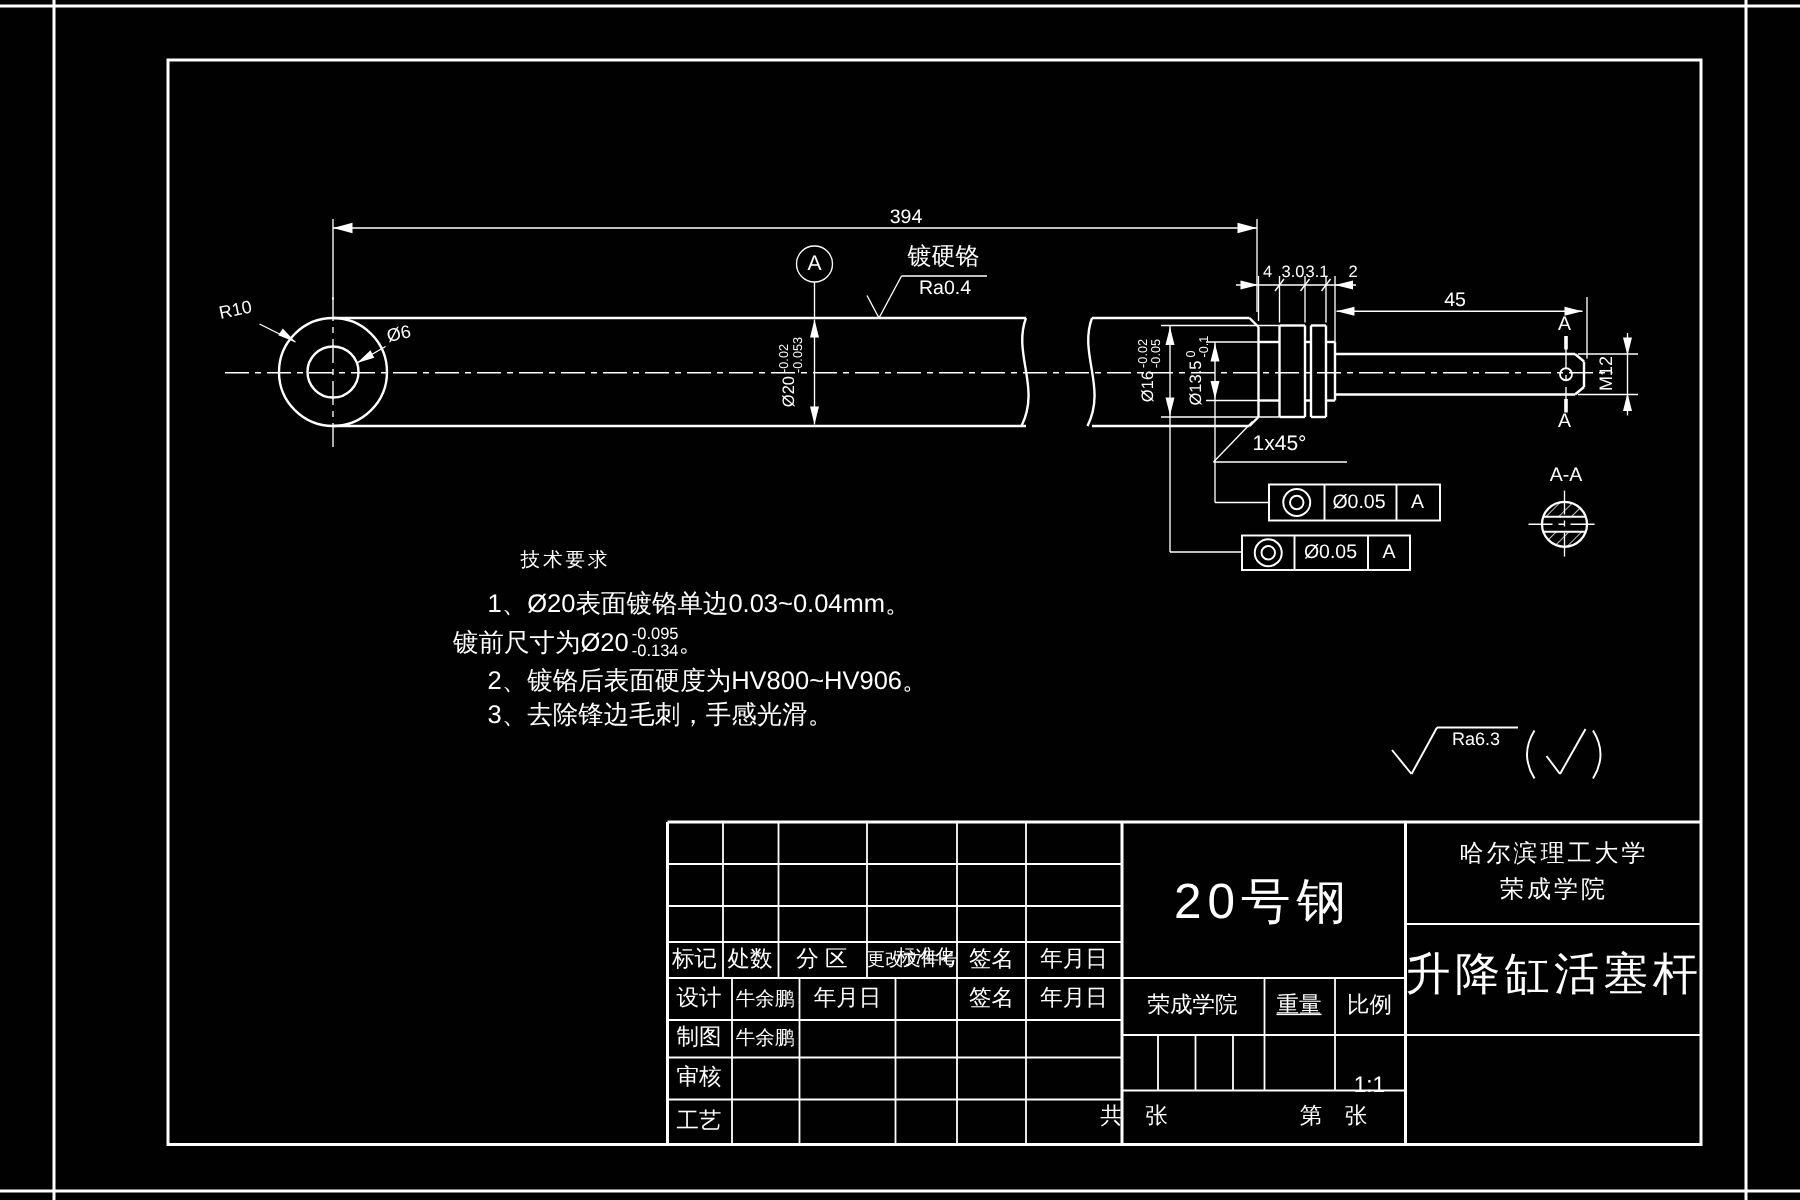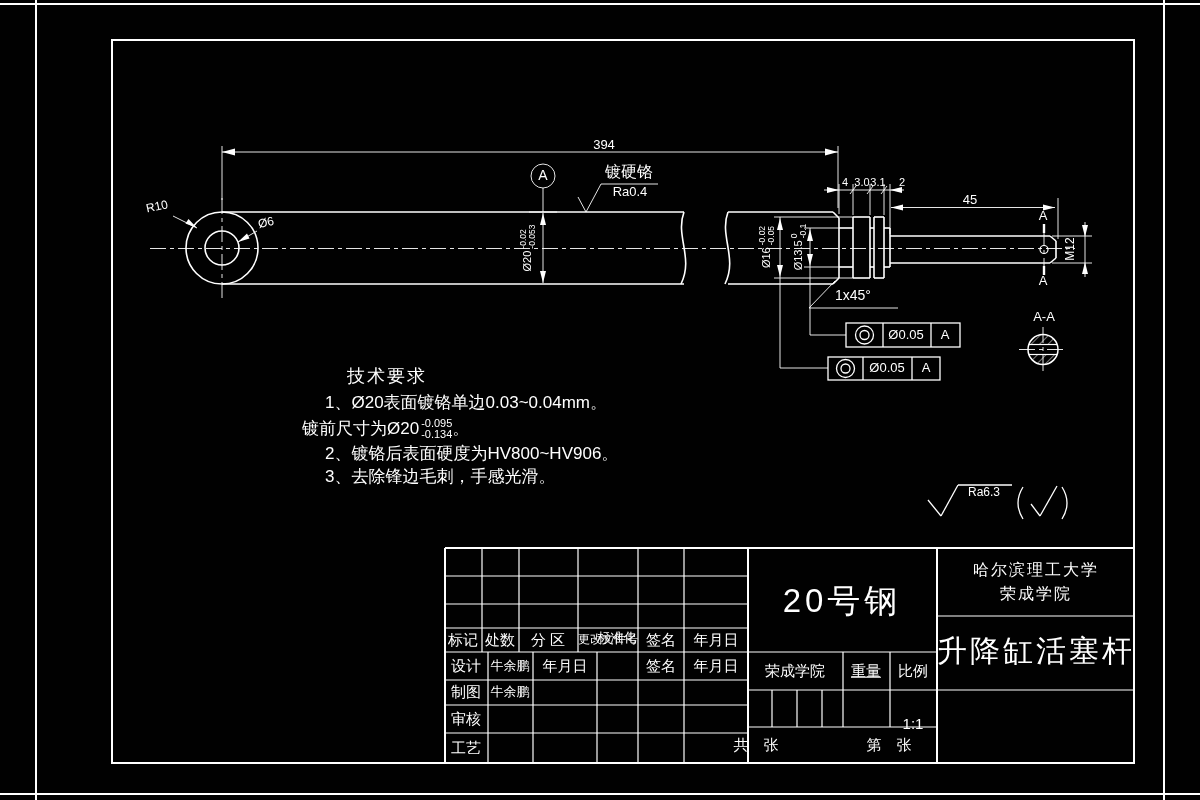--- a/index.html
+++ b/index.html
@@ -12,21 +12,21 @@
   .tl{position:absolute;color:#fff;white-space:nowrap;font-size:17px;display:flex;align-items:center;}
   .stk{display:inline-flex;flex-direction:column;font-size:8.5px;line-height:8.5px;margin-left:2px;text-align:left;}
   .big{font-size:33px;letter-spacing:4px;}
   .part{font-size:30px;letter-spacing:3px;text-align:right;}
   .org{font-size:16px;letter-spacing:2px;}
   .s15{font-size:15px;}
   .s13{font-size:13px;}
   .s12{font-size:12px;}
   .s11{font-size:11px;}
   .s14{font-size:14px;}
-  .s18{font-size:18px;letter-spacing:2px;font-family:Liberation Serif, serif;}
+  .s18{font-size:13px;letter-spacing:2px;font-family:Liberation Serif, serif;}
   .s16{font-size:16px;}
 </style>
 </head>
 <body>
 
 <div id="stage">
 
 <svg width="1200" height="800" viewBox="0 0 1200 800">
   <defs>
     <pattern id="hatch" width="6" height="6" patternUnits="userSpaceOnUse" patternTransform="rotate(45 0 0)">

